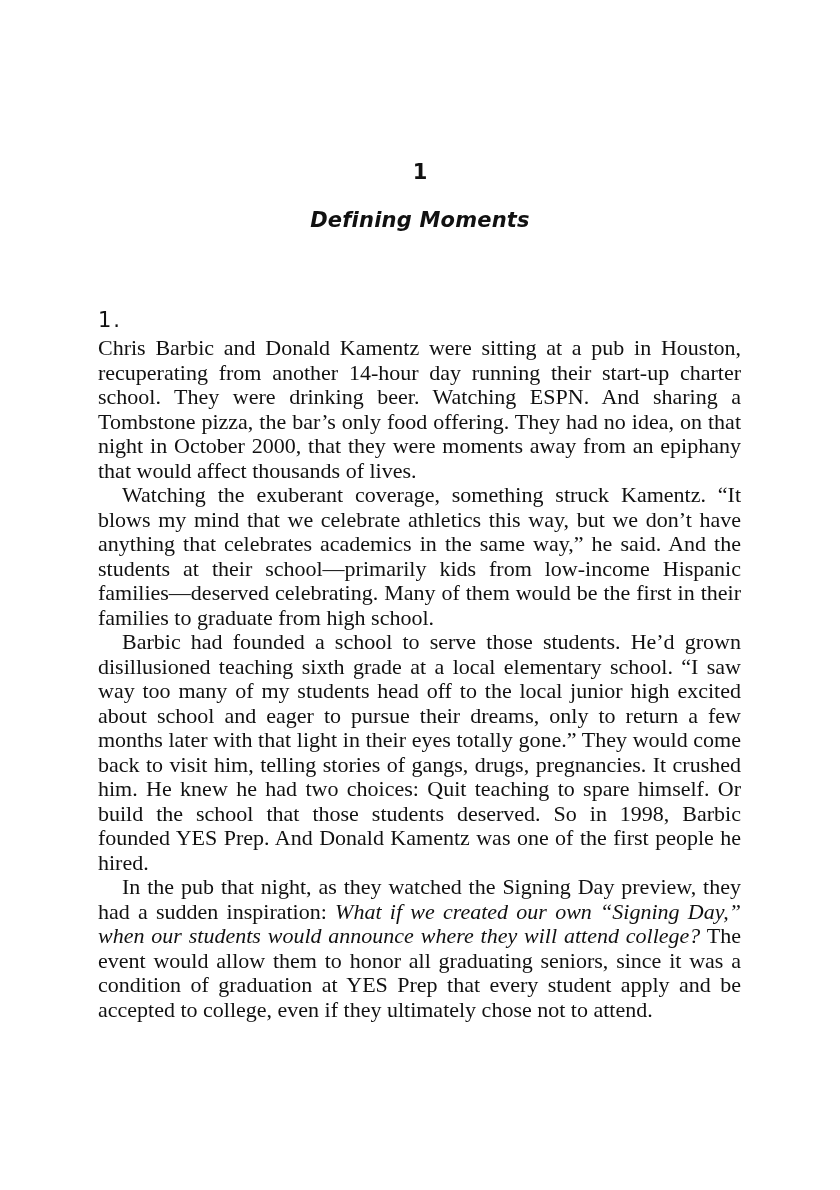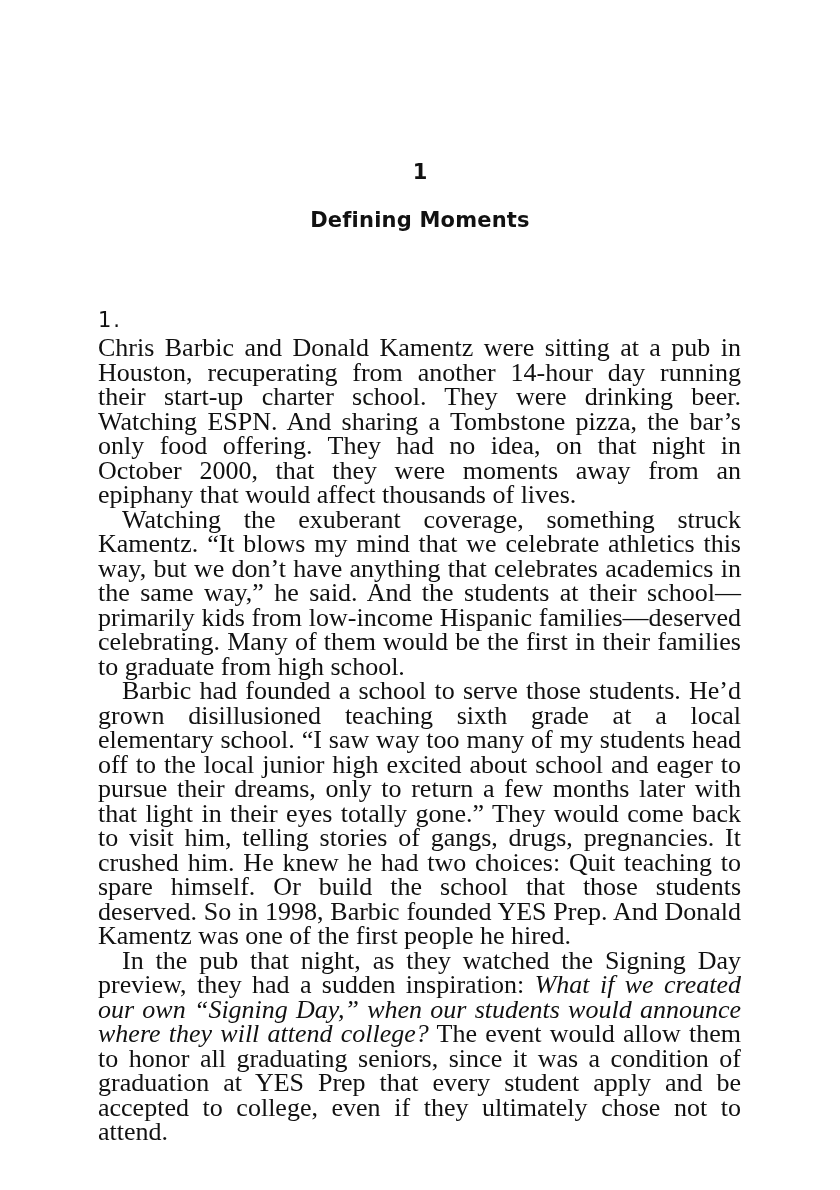--- a/index.html
+++ b/index.html
@@ -5,29 +5,29 @@
     html, body { margin: 0; padding: 0; background: #ffffff; }
     body { width: 840px; height: 1190px; position: relative; overflow: hidden; color: #111; }
     .chapter-num {
       position: absolute; left: 0; width: 840px; top: 160px;
       text-align: center;
       font-family: "DejaVu Sans", sans-serif; font-weight: bold; font-size: 21px;
     }
     .chapter-title {
       position: absolute; left: 0; width: 840px; top: 208px;
       text-align: center;
-      font-family: "DejaVu Sans", sans-serif; font-weight: bold; font-size: 21px; letter-spacing: 0.2px;
+      font-family: "DejaVu Sans", sans-serif; font-weight: bold; font-size: 21px; letter-spacing: 0.2px; font-style: italic;
     }
     .section-num {
       position: absolute; left: 98px; top: 308px;
       font-family: "DejaVu Sans", sans-serif; font-size: 21px; letter-spacing: 2px;
     }
     .body-text {
       position: absolute; left: 98px; top: 336px; width: 643px;
-      font-family: "Liberation Serif", serif; font-size: 26px; line-height: 24.5px;
+      font-family: "Liberation Serif", serif; font-size: 22px; line-height: 24.5px;
       text-align: justify; hyphens: none;
     }
     .body-text p { margin: 0; }
     .body-text p.indent { text-indent: 24px; }
     .body-text em { font-style: italic; }
   </style>
 </head>
 <body>
 
 <div class="chapter-num">1</div>

